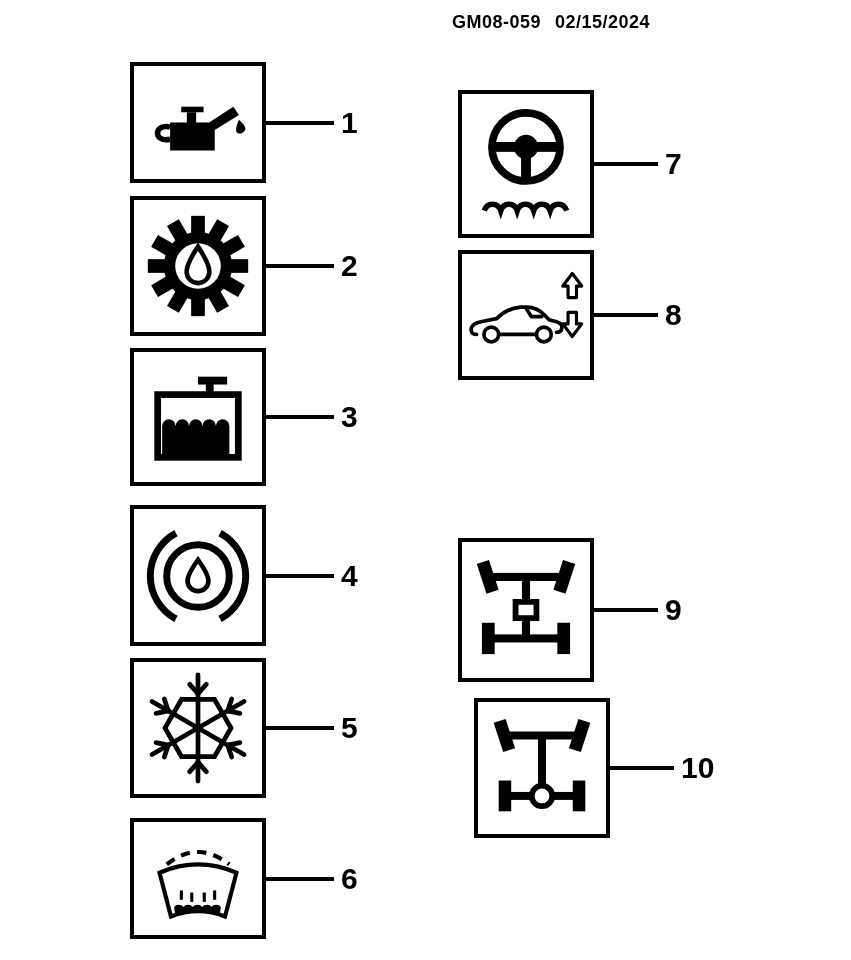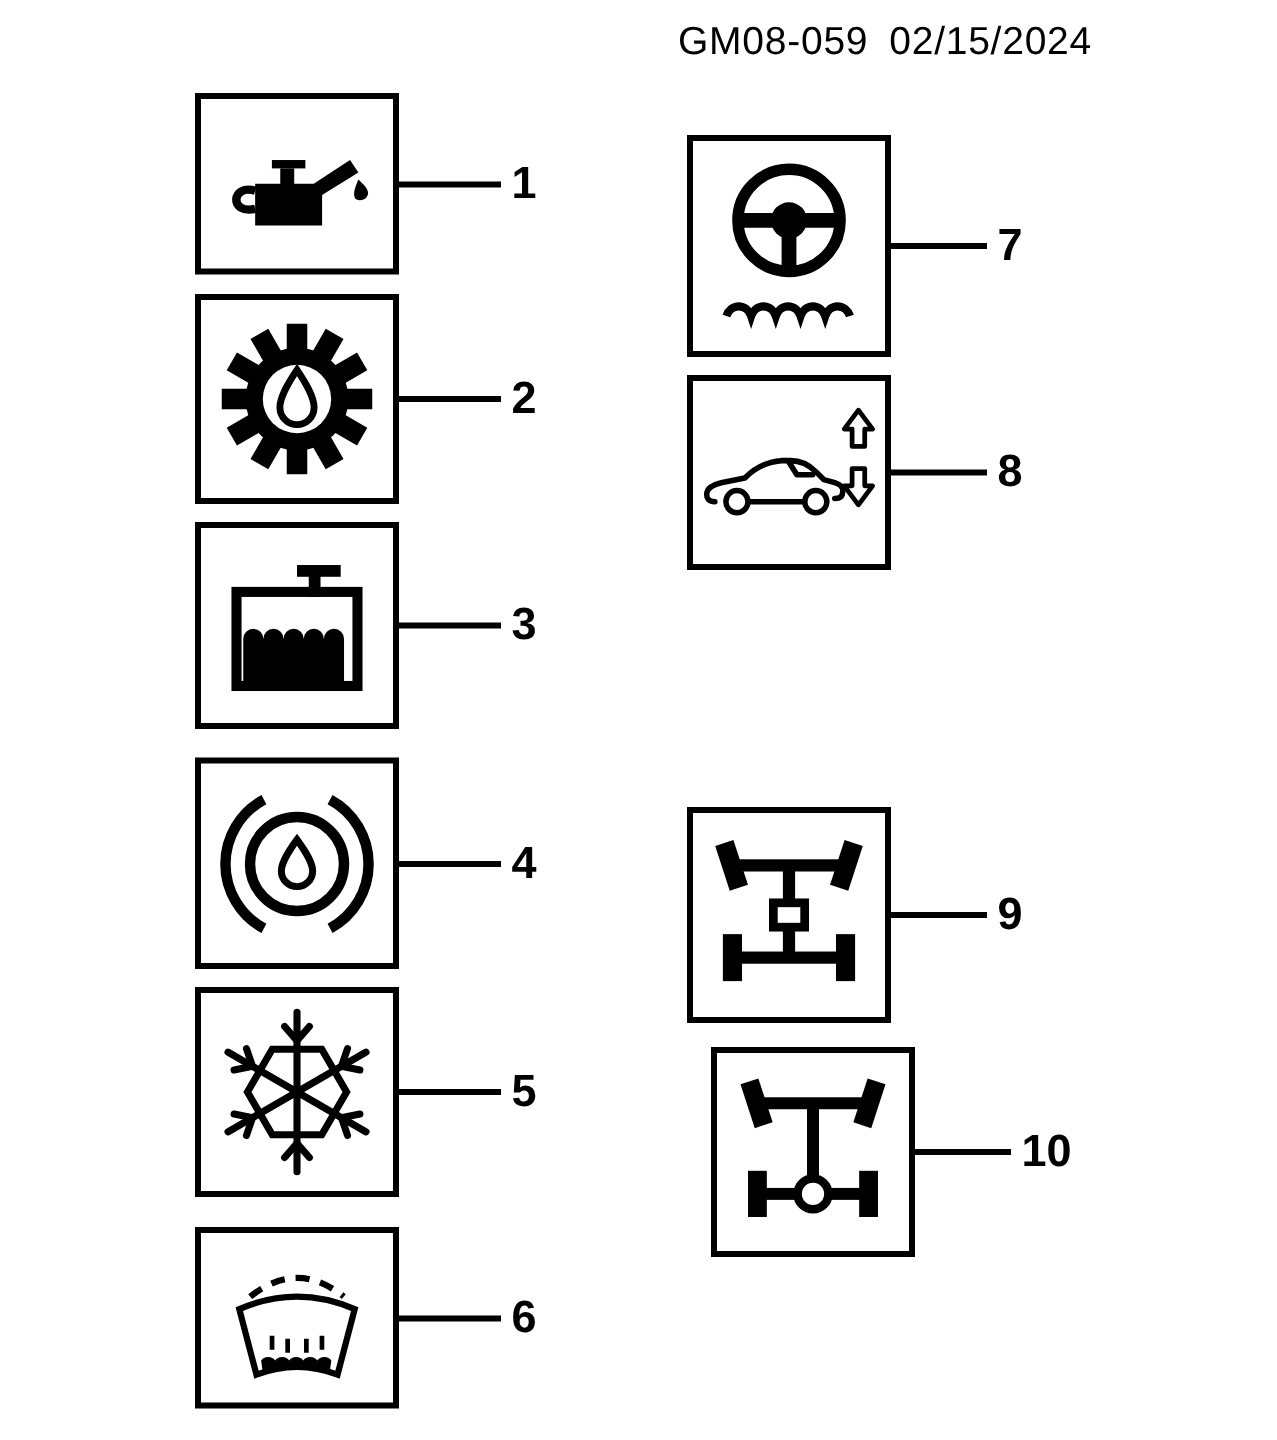--- a/index.html
+++ b/index.html
@@ -7,21 +7,21 @@
   body {
     width:851px; height:960px;
     position:relative;
     font-family:"Liberation Sans", sans-serif;
     color:#000;
     overflow:hidden;
   }
   .page { position:absolute; inset:0; background:#fff; }
   .header {
     position:absolute; top:12px; left:452px;
-    font-size:26px; font-weight:normal; letter-spacing:0.5px;
+    font-size:18px; font-weight:bold; letter-spacing:0.5px;
     white-space:nowrap;
   }
   .header .doc-id { margin-right:14px; }
   .item {
     position:absolute;
     display:flex; align-items:center;
   }
   .symbox {
     flex:0 0 136px; height:100%;
     border:4px solid #000; background:#fff;

